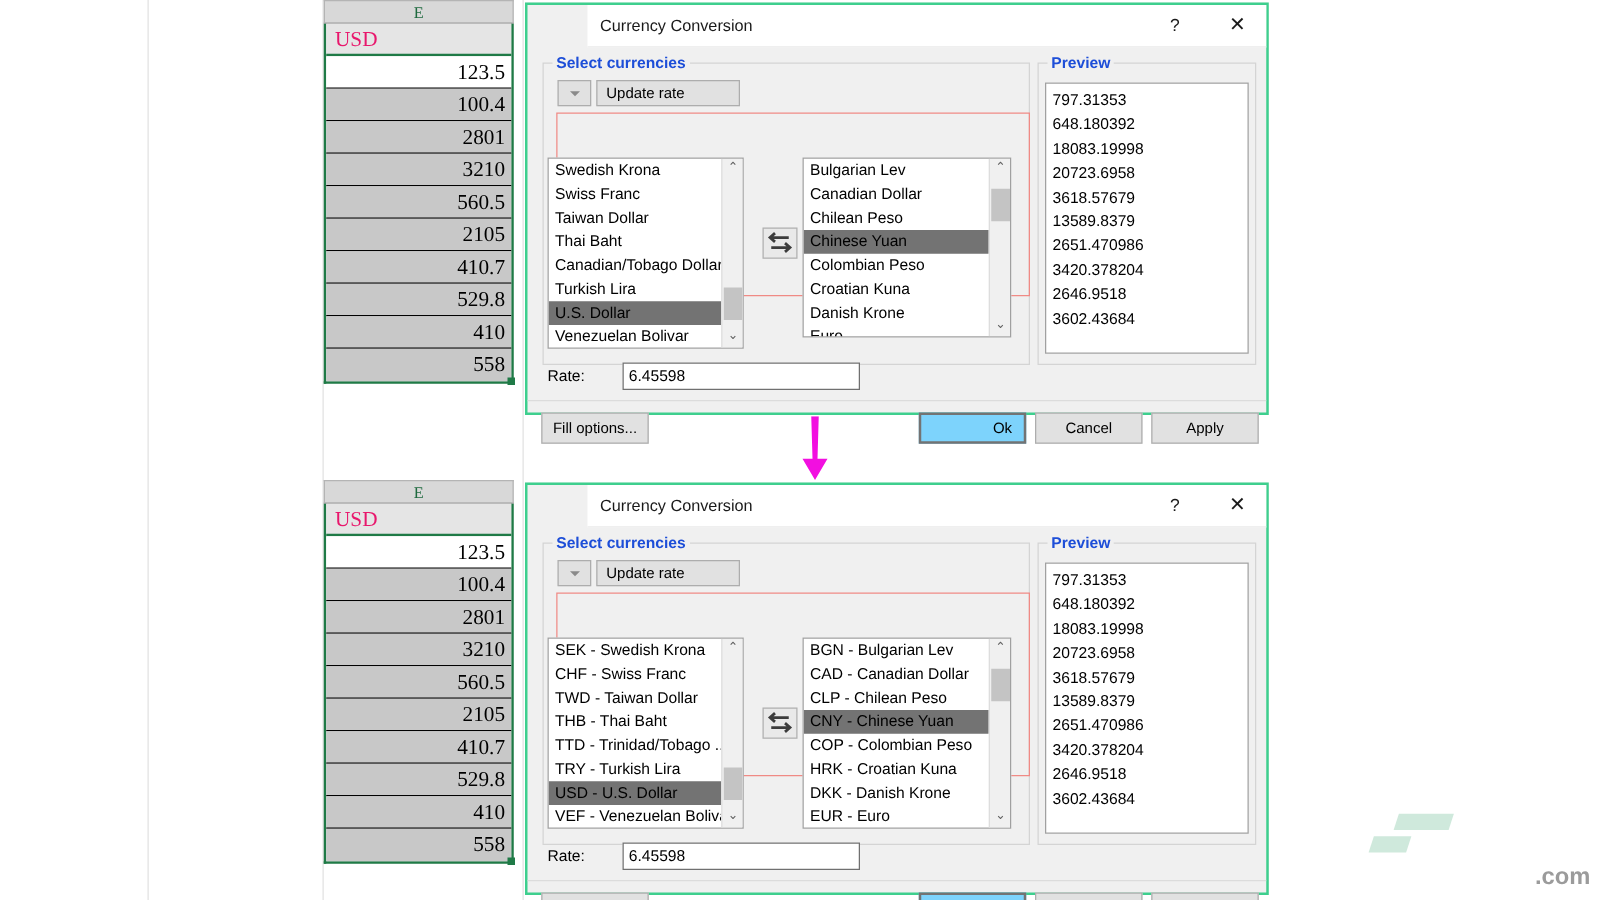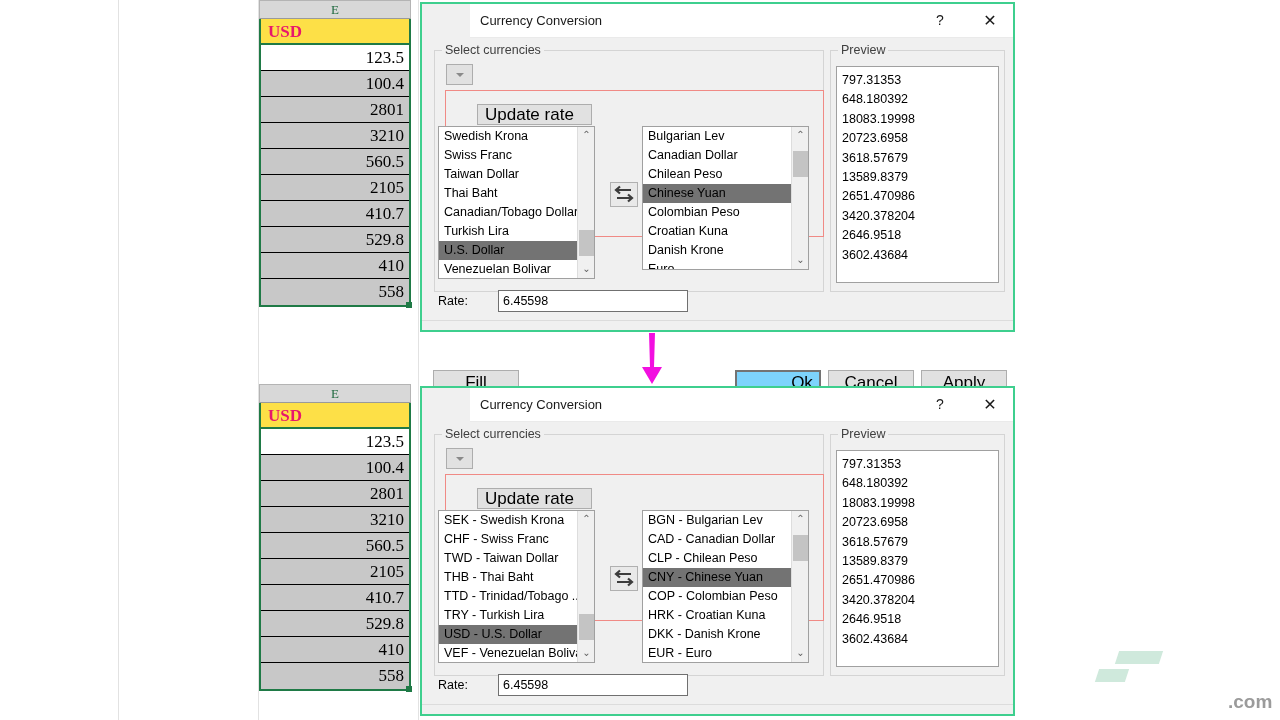--- a/index.html
+++ b/index.html
@@ -20,21 +20,21 @@
     color: #1f6a3f; font-family: "Liberation Serif", serif;
     font-size: 13px; text-align: center; line-height: 17px;
   }
   .sheet .cells { border: 2px solid #1f7a46; border-top: none; }
   .sheet .cell {
     height: 26px; line-height: 25px; text-align: right;
     padding-right: 5px; font-size: 17px; color: #000;
     border-bottom: 1px solid #000; background: #c8c8c8;
   }
   .sheet .cell.usd {
-    background: #fde047; color: #e8176c; font-weight: bold;
+    background: #e5e5e5; color: #e8176c; font-weight: normal;
     text-align: left; padding-left: 7px; font-size: 17px;
     border-bottom: 2px solid #1f7a46;
   }
   .sheet .cell.first { background: #ffffff; }
   .sheet .cell.last { border-bottom: none; }
   .sheet .fillhandle {
     position: absolute; right: -3px; bottom: -3px;
     width: 6px; height: 6px; background: #1f7a46;
   }
   .gridline-v { position: absolute; width: 1px; background: #e2e2e2; }
@@ -61,27 +61,27 @@
   .titlebar .help { right: 52px; }
   .titlebar .close { right: 2px; font-size: 16px; }
 
   .body { position: relative; }
 
   .group {
     position: absolute; border: 1px solid #d4d4d4; background: #f0f0f0;
   }
   .group > .legend {
     position: absolute; top: -8px; left: 7px; background: #f0f0f0;
-    padding: 0 3px; font-size: 12.5px; color: #404040;
+    padding: 0 3px; font-size: 12.5px; color: #1d4ed8; font-weight: bold;
   }
 
   .btn {
     background: #e1e1e1; border: 1px solid #adadad;
-    font-family: "Liberation Sans", sans-serif; font-size: 17px;
-    color: #000; text-align: center; cursor: default; margin-top: 40px;
+    font-family: "Liberation Sans", sans-serif; font-size: 12px;
+    color: #000; text-align: center; cursor: default;
   }
   .btn.default { border: 2px solid #737373; background: #7dd3fc; padding-left: 48px; }
   .dropbtn {
     background: #e1e1e1; border: 1px solid #adadad;
     position: relative;
   }
   .dropbtn .tri {
     position: absolute; left: 50%; top: 50%;
     margin-left: -4px; margin-top: -2px;
     width: 0; height: 0; border-left: 4px solid transparent;

